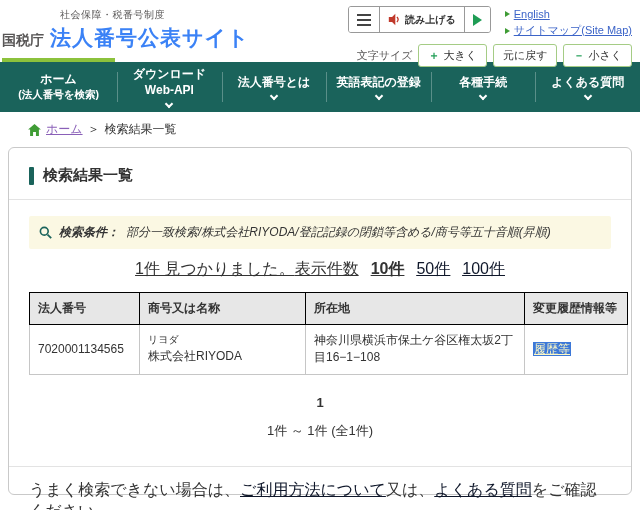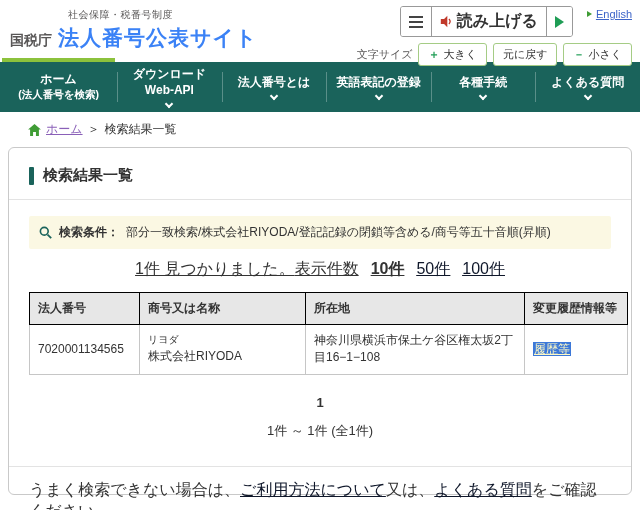--- a/index.html
+++ b/index.html
@@ -3,32 +3,32 @@
 <meta charset="utf-8">
 <style>
   * { box-sizing: border-box; margin: 0; padding: 0; }
   html, body { width: 640px; height: 510px; }
   body {
     font-family: "Liberation Sans", "DejaVu Sans", sans-serif;
     background: #fff; color: #333; overflow: hidden; position: relative;
   }
   
   .header { height: 58px; position: relative; background: #fff; }
-  .logo { position: absolute; left: 10px; top: 8px; cursor: pointer; }
+  .logo { position: absolute; left: 2px; top: 8px; cursor: pointer; }
   .tagline { font-size: 10px; color: #595757; margin-left: 58px; letter-spacing: .5px; }
   .logo-row { display: flex; align-items: baseline; gap: 6px; margin-top: 2px; }
   .agency { font-size: 14px; font-weight: bold; color: #595757; }
   .site-title { font-size: 21px; font-weight: bold; color: #3b82f6; letter-spacing: 1px; }
 
   .header-right { position: absolute; right: 8px; top: 6px; display: flex; flex-direction: column; align-items: flex-end; }
   .hr-top { display: flex; gap: 14px; align-items: flex-start; }
   .btn-group { display: flex; border: 1px solid #999; border-radius: 3px; overflow: hidden; background: #fff; }
   .bg-btn { display: flex; align-items: center; justify-content: center; gap: 4px;
             padding: 4px 8px; background: #fff; border-right: 1px solid #999;
-            font-size: 16px; font-weight: bold; color: #333; cursor: pointer; min-height: 25px; }
+            font-size: 10px; font-weight: bold; color: #333; cursor: pointer; min-height: 25px; }
   .bg-btn:last-child { border-right: none; }
   .hamburger { display: inline-block; width: 14px; height: 12px; position: relative; }
   .hamburger i { position: absolute; left: 0; width: 14px; height: 2px; background: #444; }
   .hamburger i:nth-child(1) { top: 0; } .hamburger i:nth-child(2) { top: 5px; } .hamburger i:nth-child(3) { top: 10px; }
   .play-tri { width: 0; height: 0; border-left: 9px solid #1f9d55; border-top: 6px solid transparent; border-bottom: 6px solid transparent; }
   .quick-links { display: flex; flex-direction: column; gap: 3px; font-size: 11px; padding-top: 2px; }
   .q-link { display: flex; align-items: center; gap: 4px; color: #3c64c8; cursor: pointer; }
   .q-link span { text-decoration: underline; }
   .tri-green { width: 0; height: 0; border-left: 5px solid #3f9c35; border-top: 3px solid transparent; border-bottom: 3px solid transparent; }
   .font-size-row { display: flex; align-items: center; gap: 6px; font-size: 11px; color: #595757; margin-top: 6px; }
@@ -52,21 +52,21 @@
   .bc-sep, .bc-current { color: #333; }
 
   
   .panel { margin: 2px 8px 0; border: 1px solid #c9c9c9; border-radius: 6px; background: #fff;
            padding: 16px 20px 20px; height: 348px; }
   .page-title { display: flex; align-items: center; gap: 9px; font-size: 15px; font-weight: bold; color: #333; margin: 2px 0 14px; }
   .title-bar { width: 5px; height: 18px; background: #1a635b; border-radius: 1px; }
   .divider { height: 1px; background: #e3e3e3; margin: 0 -20px; }
 
   .search-cond { background: #fbf8e3; padding: 8px 10px; display: flex; align-items: center; gap: 7px;
-                 font-size: 12px; margin: 16px 0 10px; border-radius: 2px; }
+                 font-size: 12px; margin: 16px 0 10px; border-radius: 2px; font-style: italic; }
   .sc-label { font-weight: bold; color: #333; }
   .results-row { display: flex; justify-content: center; align-items: center; font-size: 16px; margin: 10px 0 12px; text-decoration: underline; }
   .count-controls { display: flex; gap: 12px; align-items: center; }
   .cc-current { font-weight: bold; }
   .blue-link { color: #0f172a; text-decoration: underline; cursor: pointer; }
 
   table { width: 100%; border-collapse: collapse; font-size: 12px; table-layout: fixed; }
   th { background: #e7e7e7; border: 1px solid #000000; text-align: left; padding: 7px 8px; font-weight: bold; color: #333; }
   td { border: 1px solid #c6c6c6; padding: 7px 8px; vertical-align: middle; background: #fff; line-height: 1.45; }
   .furigana { font-size: 10px; display: block; margin-bottom: 1px; }
@@ -110,20 +110,24 @@
           <span>読み上げる</span>
         </div>
         <div class="bg-btn">
           <span class="play-tri"></span>
         </div>
       </div>
       <div class="quick-links">
         <div class="q-link">
           <span class="tri-green"></span>
           <span>English</span>
+        </div>
+        <div class="q-link">
+          <span class="tri-green"></span>
+          <span>サイトマップ(Site Map)</span>
         </div>
       </div>
     </div>
     <div class="font-size-row">
       <span>文字サイズ</span>
       <div class="fs-btn">
         <span class="fs-sign">＋</span>
         <span>大きく</span>
       </div>
       <div class="fs-btn">

